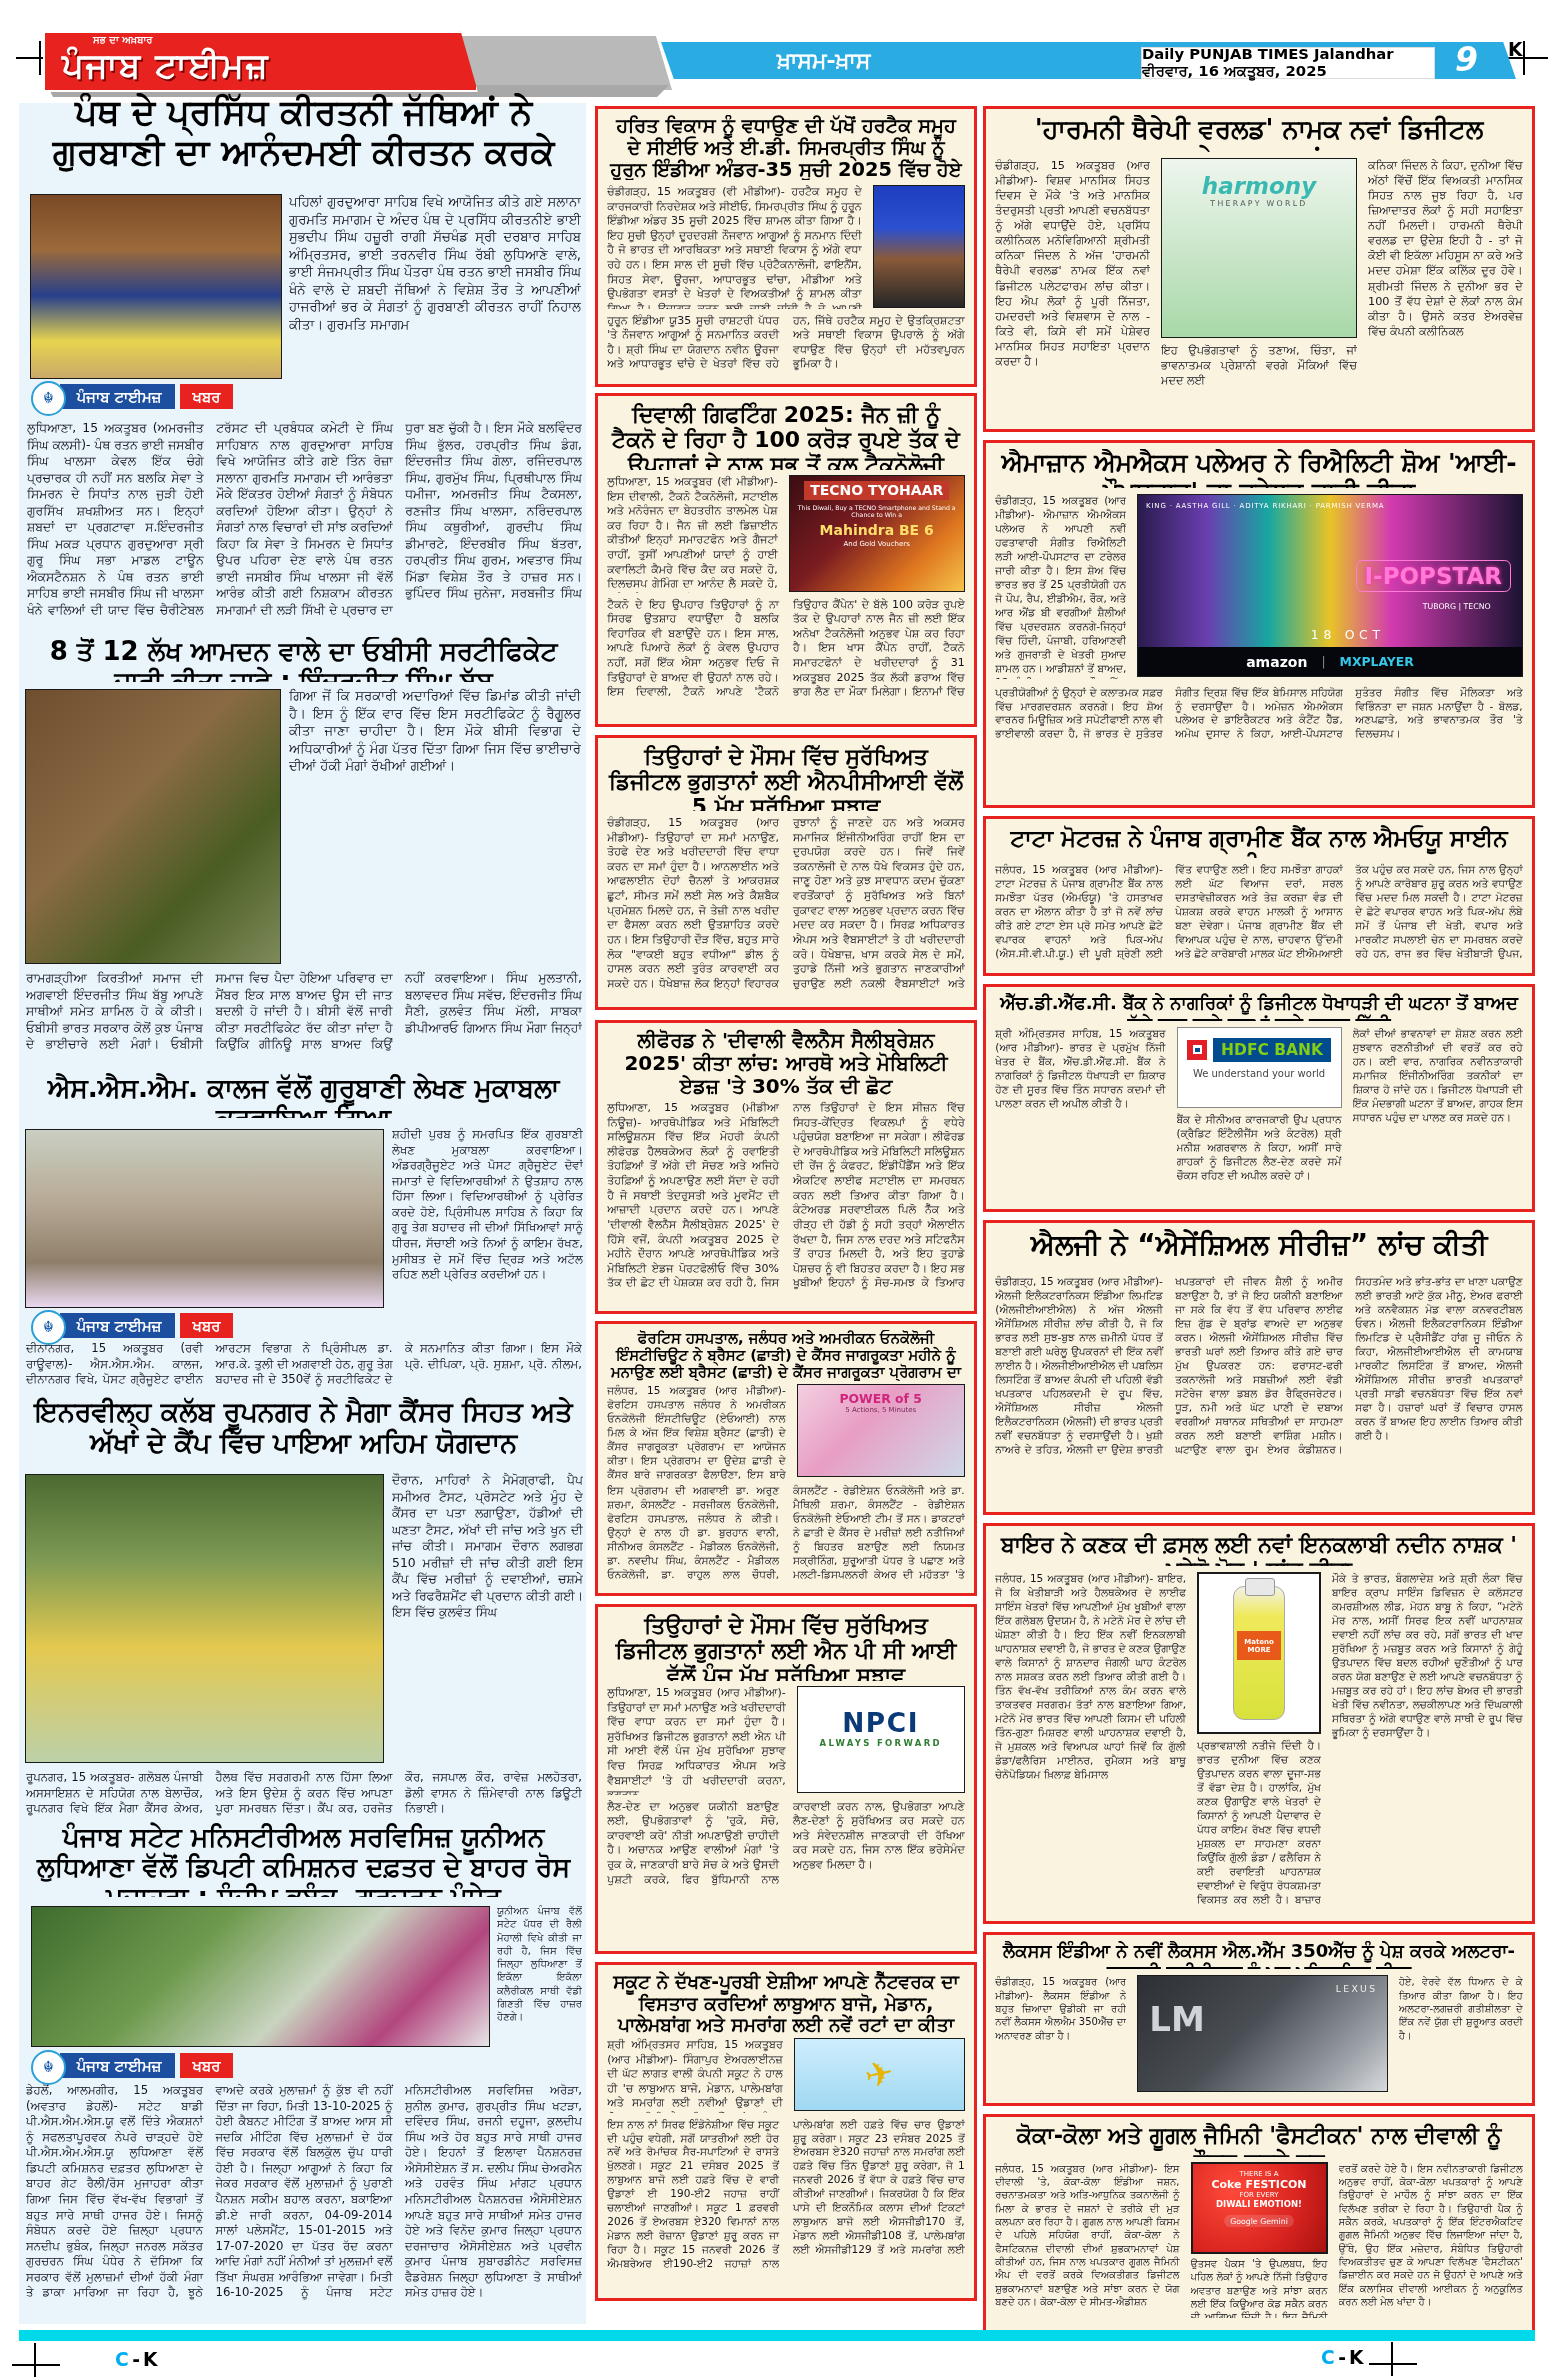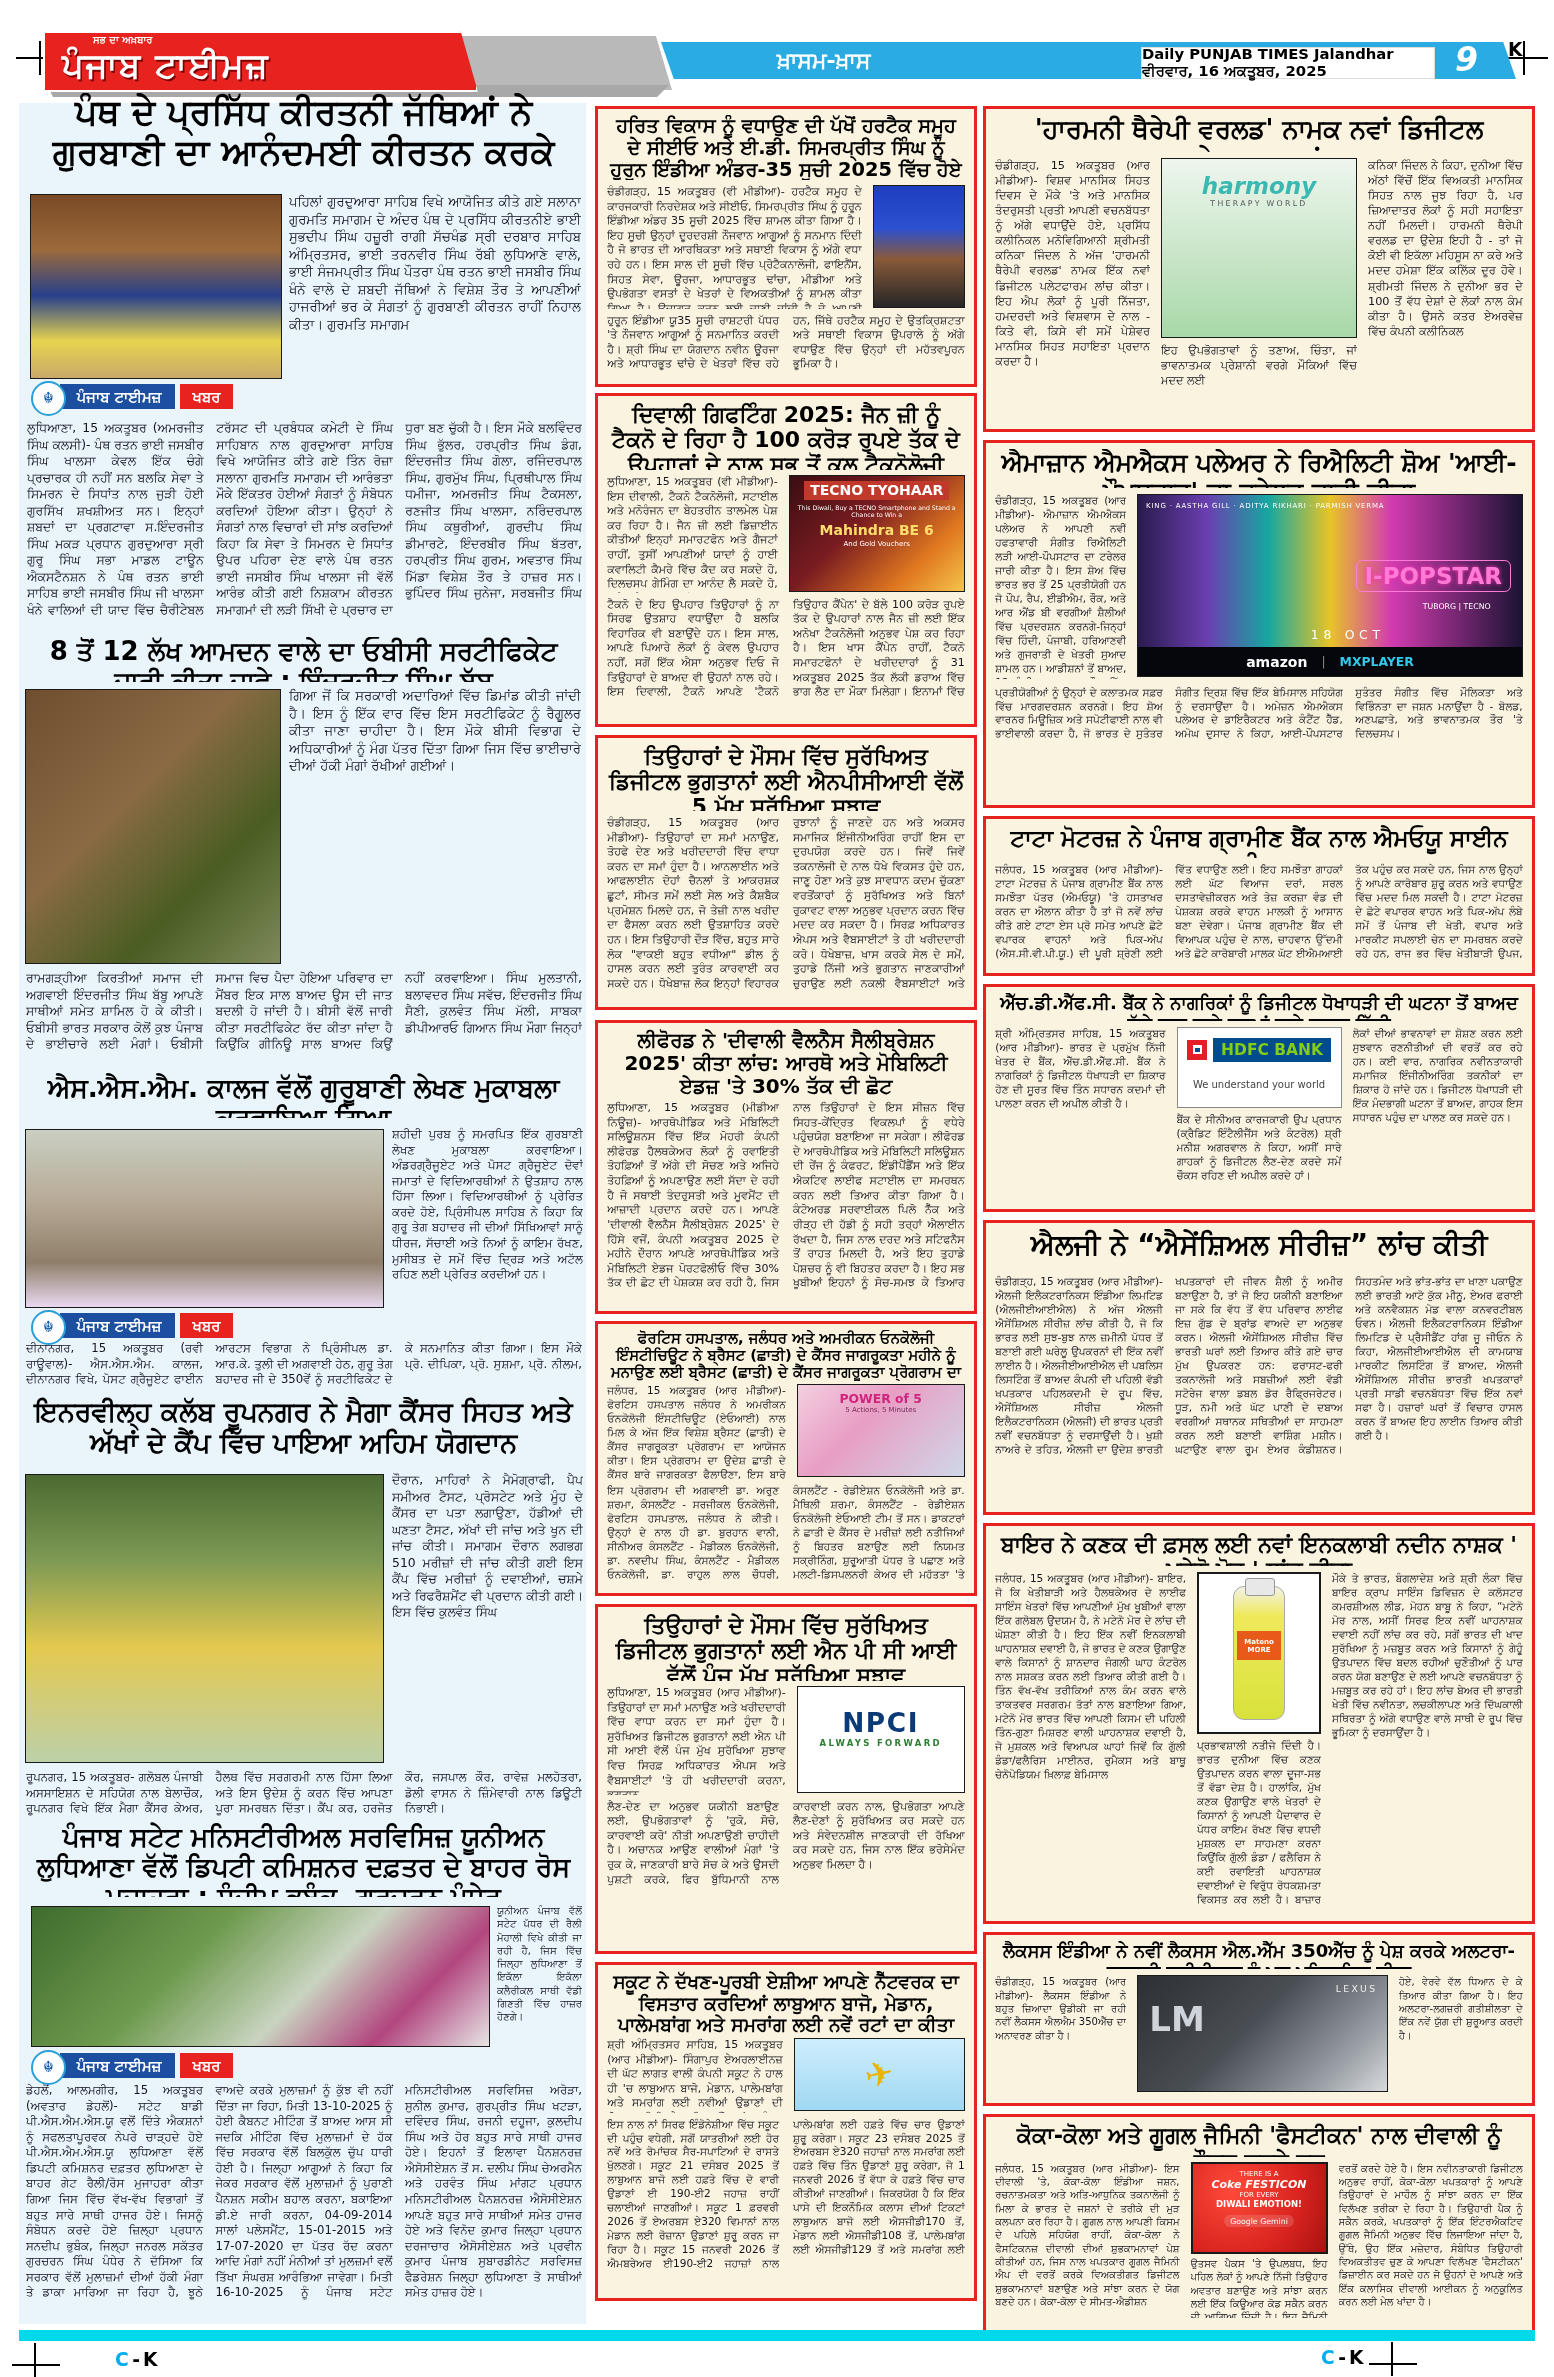--- a/index.html
+++ b/index.html
@@ -207,21 +207,21 @@
     <div class="bodytxt ft" style="font-size:10.5px;height:165px">ਸ਼੍ਰੀ ਅੰਮ੍ਰਿਤਸਰ ਸਾਹਿਬ, 15 ਅਕਤੂਬਰ (ਆਰ ਮੀਡੀਆ)- ਭਾਰਤ ਦੇ ਪ੍ਰਮੁੱਖ ਨਿੱਜੀ ਖੇਤਰ ਦੇ ਬੈਂਕ, ਐੱਚ.ਡੀ.ਐੱਫ.ਸੀ. ਬੈਂਕ ਨੇ ਨਾਗਰਿਕਾਂ ਨੂੰ ਡਿਜੀਟਲ ਧੋਖਾਧੜੀ ਦਾ ਸ਼ਿਕਾਰ ਹੋਣ ਦੀ ਸੂਰਤ ਵਿੱਚ ਤਿੰਨ ਸਧਾਰਨ ਕਦਮਾਂ ਦੀ ਪਾਲਣਾ ਕਰਨ ਦੀ ਅਪੀਲ ਕੀਤੀ ਹੈ।</div>
     <div style="width:165px;flex-shrink:0">
       <div class="media" style="width:165px;height:81px;background:#fff;border:1.6px solid #888;text-align:center;padding-top:9.3px">
         <div style="display:flex;align-items:center;justify-content:center;gap:6.2px">
           <span style="display:inline-block;width:20px;height:20px;background:#e31e26;position:relative">
               <span style="position:absolute;left:5.4px;top:5.4px;width:9.3px;height:9.3px;background:#fff"></span>
               <span style="position:absolute;left:7.8px;top:7.8px;width:4.7px;height:4.7px;background:#004c8f"></span>
             </span>
           <span style="background:#004c8f;color:#84cc16;font-weight:bold;font-size:15.5px;padding:3.1px 7.8px">HDFC BANK</span>
         </div>
-        <div style="font-size:10px;color:#444;margin-top:17px">We understand your world</div>
+        <div style="font-size:10px;color:#444;margin-top:6px">We understand your world</div>
       </div>
       <div class="bodytxt" style="font-size:10.5px;height:76px;margin-top:4.7px">ਬੈਂਕ ਦੇ ਸੀਨੀਅਰ ਕਾਰਜਕਾਰੀ ਉਪ ਪ੍ਰਧਾਨ (ਕ੍ਰੈਡਿਟ ਇੰਟੈਲੀਜੈਂਸ ਅਤੇ ਕੰਟਰੋਲ) ਸ਼੍ਰੀ ਮਨੀਸ਼ ਅਗਰਵਾਲ ਨੇ ਕਿਹਾ, ਅਸੀਂ ਸਾਰੇ ਗਾਹਕਾਂ ਨੂੰ ਡਿਜੀਟਲ ਲੈਣ-ਦੇਣ ਕਰਦੇ ਸਮੇਂ ਚੌਕਸ ਰਹਿਣ ਦੀ ਅਪੀਲ ਕਰਦੇ ਹਾਂ।</div>
     </div>
     <div class="bodytxt ft" style="font-size:10.5px;height:165px">ਲੋਕਾਂ ਦੀਆਂ ਭਾਵਨਾਵਾਂ ਦਾ ਸ਼ੋਸ਼ਣ ਕਰਨ ਲਈ ਸੁਝਵਾਨ ਰਣਨੀਤੀਆਂ ਦੀ ਵਰਤੋਂ ਕਰ ਰਹੇ ਹਨ। ਕਈ ਵਾਰ, ਨਾਗਰਿਕ ਨਵੀਨਤਾਕਾਰੀ ਸਮਾਜਿਕ ਇੰਜੀਨੀਅਰਿੰਗ ਤਕਨੀਕਾਂ ਦਾ ਸ਼ਿਕਾਰ ਹੋ ਜਾਂਦੇ ਹਨ। ਡਿਜੀਟਲ ਧੋਖਾਧੜੀ ਦੀ ਇੱਕ ਮੰਦਭਾਗੀ ਘਟਨਾ ਤੋਂ ਬਾਅਦ, ਗਾਹਕ ਇਸ ਸਧਾਰਨ ਪਹੁੰਚ ਦਾ ਪਾਲਣ ਕਰ ਸਕਦੇ ਹਨ।</div>
   </div>
 </div>
 
 <div class="box" style="left:983px;top:1220px;width:552px;height:295px">
   <div class="hl" style="font-size:28px;height:40px">ਐਲਜੀ ਨੇ “ਐਸੇਂਸ਼ਿਅਲ ਸੀਰੀਜ਼” ਲਾਂਚ ਕੀਤੀ</div>
   <div class="bodytxt cols3" style="font-size:10.5px;height:224px;margin-top:6.2px">ਚੰਡੀਗੜ੍ਹ, 15 ਅਕਤੂਬਰ (ਆਰ ਮੀਡੀਆ)- ਐਲਜੀ ਇਲੈਕਟਰਾਨਿਕਸ ਇੰਡੀਆ ਲਿਮਟਿਡ (ਐਲਜੀਈਆਈਐਲ) ਨੇ ਅੱਜ ਐਲਜੀ ਐਸੇਂਸ਼ਿਅਲ ਸੀਰੀਜ਼ ਲਾਂਚ ਕੀਤੀ ਹੈ, ਜੋ ਕਿ ਭਾਰਤ ਲਈ ਸੁਝ-ਬੁਝ ਨਾਲ ਜ਼ਮੀਨੀ ਪੱਧਰ ਤੋਂ ਬਣਾਈ ਗਈ ਘਰੇਲੂ ਉਪਕਰਨਾਂ ਦੀ ਇੱਕ ਨਵੀਂ ਲਾਈਨ ਹੈ। ਐਲਜੀਈਆਈਐਲ ਦੀ ਪਬਲਿਸ ਲਿਸਟਿੰਗ ਤੋਂ ਬਾਅਦ ਕੰਪਨੀ ਦੀ ਪਹਿਲੀ ਵੱਡੀ ਖਪਤਕਾਰ ਪਹਿਲਕਦਮੀ ਦੇ ਰੂਪ ਵਿੱਚ, ਐਸੇਂਸ਼ਿਅਲ ਸੀਰੀਜ਼ ਐਲਜੀ ਇਲੈਕਟਰਾਨਿਕਸ (ਐਲਜੀ) ਦੀ ਭਾਰਤ ਪ੍ਰਤੀ ਨਵੀਂ ਵਚਨਬੱਧਤਾ ਨੂੰ ਦਰਸਾਉਂਦੀ ਹੈ। ਖੁਸ਼ੀ ਨਾਅਰੇ ਦੇ ਤਹਿਤ, ਐਲਜੀ ਦਾ ਉਦੇਸ਼ ਭਾਰਤੀ ਖਪਤਕਾਰਾਂ ਦੀ ਜੀਵਨ ਸ਼ੈਲੀ ਨੂੰ ਅਮੀਰ ਬਣਾਉਣਾ ਹੈ, ਤਾਂ ਜੋ ਇਹ ਯਕੀਨੀ ਬਣਾਇਆ ਜਾ ਸਕੇ ਕਿ ਵੱਧ ਤੋਂ ਵੱਧ ਪਰਿਵਾਰ ਲਾਈਫ ਇਜ਼ ਗੁੱਡ ਦੇ ਬ੍ਰਾਂਡ ਵਾਅਦੇ ਦਾ ਅਨੁਭਵ ਕਰਨ। ਐਲਜੀ ਐਸੇਂਸ਼ਿਅਲ ਸੀਰੀਜ਼ ਵਿੱਚ ਭਾਰਤੀ ਘਰਾਂ ਲਈ ਤਿਆਰ ਕੀਤੇ ਗਏ ਚਾਰ ਮੁੱਖ ਉਪਕਰਣ ਹਨ: ਫਰਾਸਟ-ਫਰੀ ਤਕਨਾਲੋਜੀ ਅਤੇ ਸਬਜ਼ੀਆਂ ਲਈ ਵੱਡੀ ਸਟੋਰੇਜ ਵਾਲਾ ਡਬਲ ਡੋਰ ਰੈਫ੍ਰਿਜਰੇਟਰ। ਧੂੜ, ਨਮੀ ਅਤੇ ਘੱਟ ਪਾਣੀ ਦੇ ਦਬਾਅ ਵਰਗੀਆਂ ਸਥਾਨਕ ਸਥਿਤੀਆਂ ਦਾ ਸਾਹਮਣਾ ਕਰਨ ਲਈ ਬਣਾਈ ਵਾਸ਼ਿੰਗ ਮਸ਼ੀਨ। ਘਟਾਉਣ ਵਾਲਾ ਰੂਮ ਏਅਰ ਕੰਡੀਸ਼ਨਰ। ਸਿਹਤਮੰਦ ਅਤੇ ਭਾਂਤ-ਭਾਂਤ ਦਾ ਖਾਣਾ ਪਕਾਉਣ ਲਈ ਭਾਰਤੀ ਆਟੋ ਕੁੱਕ ਮੀਨੂ, ਏਅਰ ਫਰਾਈ ਅਤੇ ਕਨਵੈਕਸ਼ਨ ਮੋਡ ਵਾਲਾ ਕਨਵਰਟੀਬਲ ਓਵਨ। ਐਲਜੀ ਇਲੈਕਟਰਾਨਿਕਸ ਇੰਡੀਆ ਲਿਮਟਿਡ ਦੇ ਪ੍ਰੈਸੀਡੈਂਟ ਹਾਂਗ ਜੂ ਜੀਓਨ ਨੇ ਕਿਹਾ, ਐਲਜੀਈਆਈਐਲ ਦੀ ਕਾਮਯਾਬ ਮਾਰਕੀਟ ਲਿਸਟਿੰਗ ਤੋਂ ਬਾਅਦ, ਐਲਜੀ ਐਸੇਂਸ਼ਿਅਲ ਸੀਰੀਜ਼ ਭਾਰਤੀ ਖਪਤਕਾਰਾਂ ਪ੍ਰਤੀ ਸਾਡੀ ਵਚਨਬੱਧਤਾ ਵਿੱਚ ਇੱਕ ਨਵਾਂ ਸਫਾ ਹੈ। ਹਜ਼ਾਰਾਂ ਘਰਾਂ ਤੋਂ ਵਿਚਾਰ ਹਾਸਲ ਕਰਨ ਤੋਂ ਬਾਅਦ ਇਹ ਲਾਈਨ ਤਿਆਰ ਕੀਤੀ ਗਈ ਹੈ।</div>
@@ -256,21 +256,21 @@
   </div>
 </div>
 
 <div class="box" style="left:983px;top:2114px;width:552px;height:224px">
   <div class="hl" style="font-size:22.5px;height:34px">ਕੋਕਾ-ਕੋਲਾ ਅਤੇ ਗੂਗਲ ਜੈਮਿਨੀ 'ਫੈਸਟੀਕਨ' ਨਾਲ ਦੀਵਾਲੀ ਨੂੰ ਰੌਸ਼ਨ ਕਰਦੇ ਹਨ</div>
   <div class="flex3" style="margin-top:4.7px">
     <div class="bodytxt ft" style="font-size:10px;height:155px">ਜਲੰਧਰ, 15 ਅਕਤੂਬਰ (ਆਰ ਮੀਡੀਆ)- ਇਸ ਦੀਵਾਲੀ 'ਤੇ, ਕੋਕਾ-ਕੋਲਾ ਇੰਡੀਆ ਜਸ਼ਨ, ਰਚਨਾਤਮਕਤਾ ਅਤੇ ਅਤਿ-ਆਧੁਨਿਕ ਤਕਨਾਲੋਜੀ ਨੂੰ ਮਿਲਾ ਕੇ ਭਾਰਤ ਦੇ ਜਸ਼ਨਾਂ ਦੇ ਤਰੀਕੇ ਦੀ ਮੁੜ ਕਲਪਨਾ ਕਰ ਰਿਹਾ ਹੈ। ਗੂਗਲ ਨਾਲ ਆਪਣੀ ਕਿਸਮ ਦੇ ਪਹਿਲੇ ਸਹਿਯੋਗ ਰਾਹੀਂ, ਕੋਕਾ-ਕੋਲਾ ਨੇ ਫੈਸਟਿਕਨਜ਼ ਦੀਵਾਲੀ ਦੀਆਂ ਸ਼ੁਭਕਾਮਨਾਵਾਂ ਪੇਸ਼ ਕੀਤੀਆਂ ਹਨ, ਜਿਸ ਨਾਲ ਖਪਤਕਾਰ ਗੂਗਲ ਜੈਮਿਨੀ ਐਪ ਦੀ ਵਰਤੋਂ ਕਰਕੇ ਵਿਅਕਤੀਗਤ ਡਿਜੀਟਲ ਸ਼ੁਭਕਾਮਨਾਵਾਂ ਬਣਾਉਣ ਅਤੇ ਸਾਂਝਾ ਕਰਨ ਦੇ ਯੋਗ ਬਣਦੇ ਹਨ। ਕੋਕਾ-ਕੋਲਾ ਦੇ ਸੀਮਤ-ਐਡੀਸ਼ਨ</div>
     <div style="width:137px;flex-shrink:0">
       <div class="media" style="width:137px;height:92px;background:radial-gradient(circle at 30% 30%,#ff4a3a 0%,#d8231f 60%,#a8120f 100%);border:2.3px solid #1a1a1a;color:#fff;text-align:center;padding-top:6.2px">
         <div style="font-size:7px">THERE IS A</div>
-        <div style="font-size:11px;font-weight:bold;font-style:italic">Coke FESTICON</div>
+        <div style="font-size:11px;font-weight:bold;">Coke FESTICON</div>
         <div style="font-size:7px">FOR EVERY</div>
         <div style="font-size:8.5px;font-weight:bold">DIWALI EMOTION!</div>
         <div style="font-size:7.8px;margin-top:6.2px;background:rgba(255,255,255,.15);display:inline-block;padding:1.6px 6.2px;border-radius:6.2px">Google Gemini</div>
       </div>
       <div class="bodytxt" style="font-size:10px;height:61px;margin-top:3.1px">ਉਤਸਵ ਪੈਕਸ 'ਤੇ ਉਪਲਬਧ, ਇਹ ਪਹਿਲ ਲੋਕਾਂ ਨੂੰ ਆਪਣੇ ਨਿੱਜੀ ਤਿਉਹਾਰ ਅਵਤਾਰ ਬਣਾਉਣ ਅਤੇ ਸਾਂਝਾ ਕਰਨ ਲਈ ਇੱਕ ਕਿਊਆਰ ਕੋਡ ਸਕੈਨ ਕਰਨ ਦੀ ਆਗਿਆ ਦਿੰਦੀ ਹੈ। ਇਹ ਜੈਮਿਨੀ ਐਪ ਦੇ ਅੰਦਰ ਆਪਣੀਆਂ ਉੱਨਤ ਚਿੱਤਰ ਉਤਪਾਦਨ ਸਮਰੱਥਾਵਾਂ ਦੀ</div>
     </div>
     <div class="bodytxt ft" style="font-size:10px;height:155px">ਵਰਤੋਂ ਕਰਦੇ ਹੋਏ ਹੈ। ਇਸ ਨਵੀਨਤਾਕਾਰੀ ਡਿਜੀਟਲ ਅਨੁਭਵ ਰਾਹੀਂ, ਕੋਕਾ-ਕੋਲਾ ਖਪਤਕਾਰਾਂ ਨੂੰ ਆਪਣੇ ਤਿਉਹਾਰਾਂ ਦੇ ਮਾਹੌਲ ਨੂੰ ਸਾਂਝਾ ਕਰਨ ਦਾ ਇੱਕ ਵਿਲੱਖਣ ਤਰੀਕਾ ਦੇ ਰਿਹਾ ਹੈ। ਤਿਉਹਾਰੀ ਪੈਕ ਨੂੰ ਸਕੈਨ ਕਰਕੇ, ਖਪਤਕਾਰਾਂ ਨੂੰ ਇੱਕ ਇੰਟਰਐਕਟਿਵ ਗੂਗਲ ਜੈਮਿਨੀ ਅਨੁਭਵ ਵਿੱਚ ਲਿਜਾਇਆ ਜਾਂਦਾ ਹੈ, ਉੱਥੇ, ਉਹ ਇੱਕ ਮਜ਼ੇਦਾਰ, ਸੰਬੰਧਿਤ ਤਿਉਹਾਰੀ ਵਿਅਕਤੀਤਵ ਚੁਣ ਕੇ ਆਪਣਾ ਵਿਲੱਖਣ 'ਫੈਸਟੀਕਨ' ਡਿਜ਼ਾਈਨ ਕਰ ਸਕਦੇ ਹਨ ਜੋ ਉਹਨਾਂ ਦੇ ਆਪਣੇ ਅਤੇ ਇੱਕ ਕਲਾਸਿਕ ਦੀਵਾਲੀ ਆਈਕਨ ਨੂੰ ਅਨੁਕੂਲਿਤ ਕਰਨ ਲਈ ਮੇਲ ਖਾਂਦਾ ਹੈ।</div>
   </div>
 </div>
 

